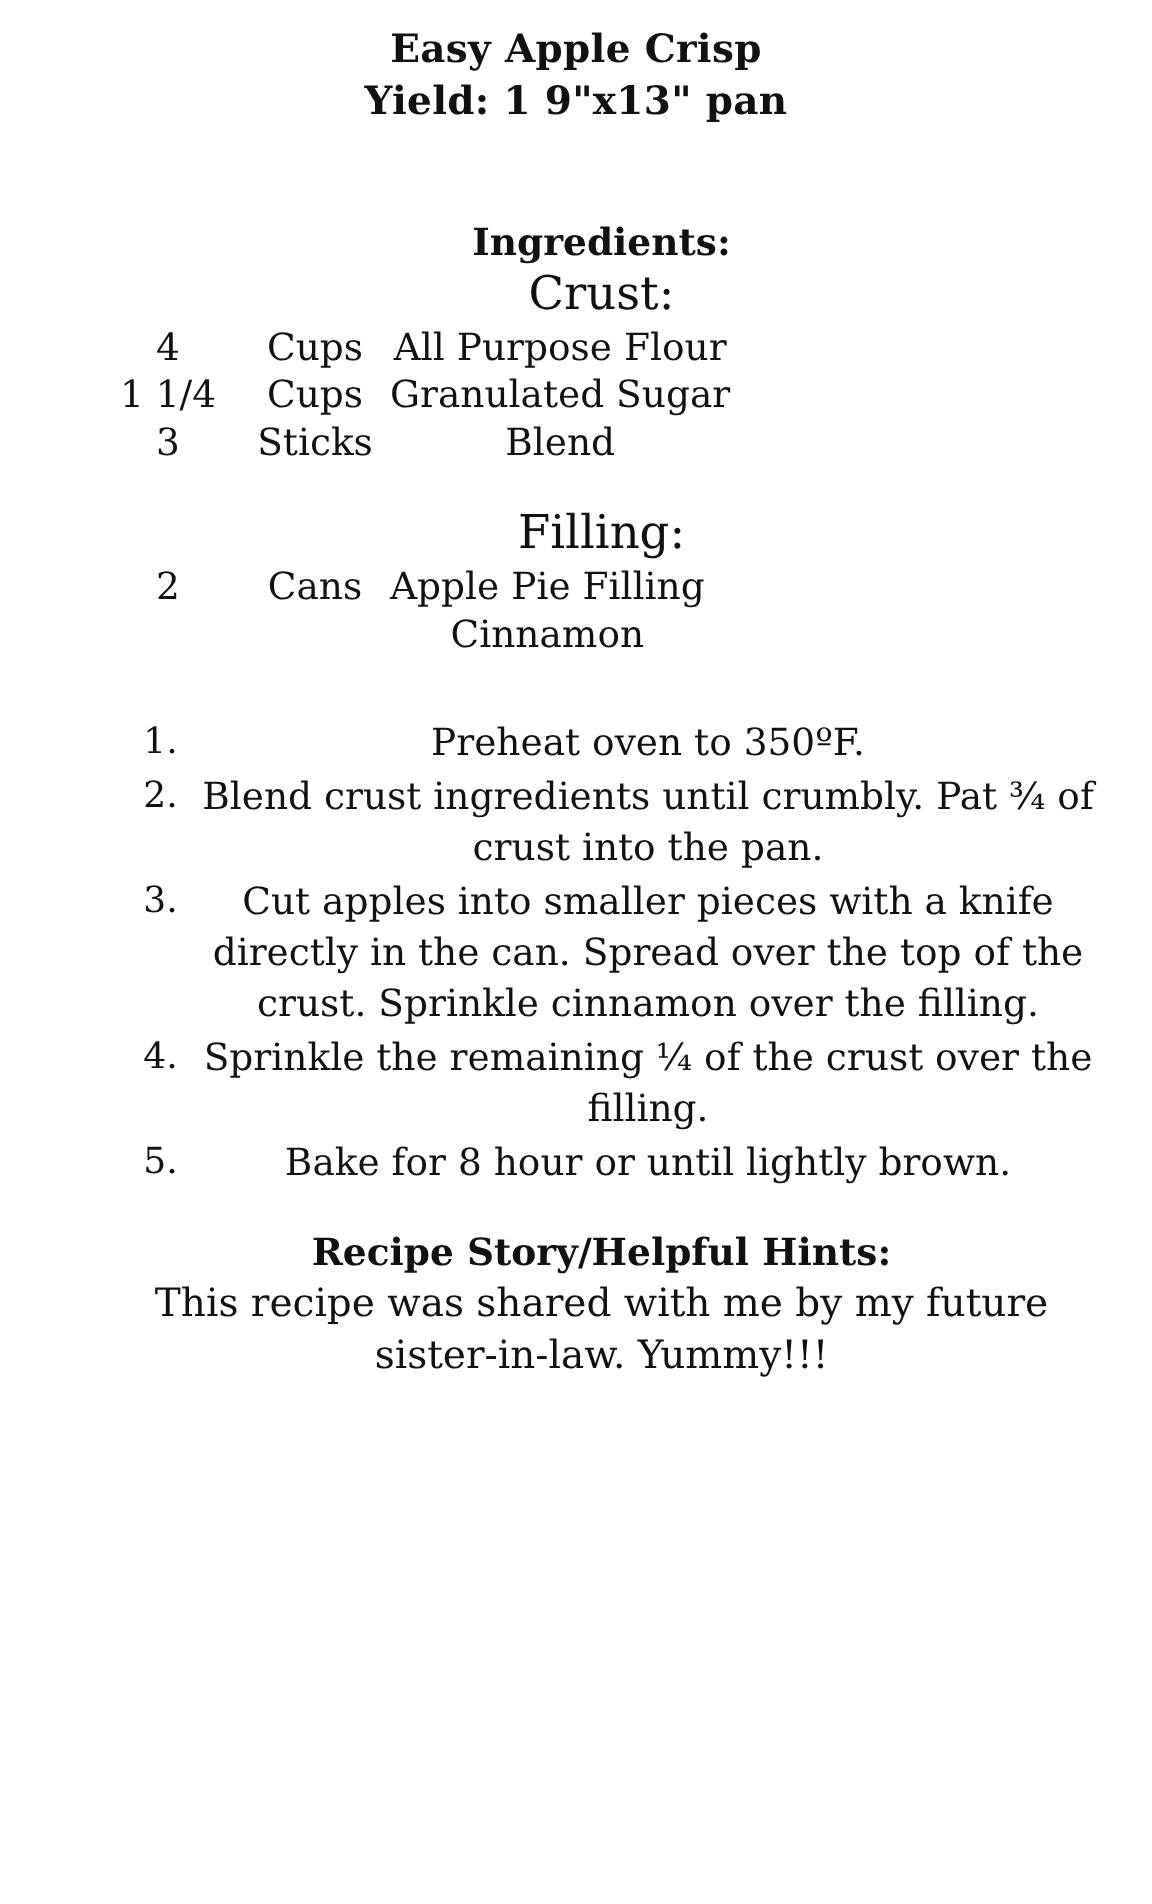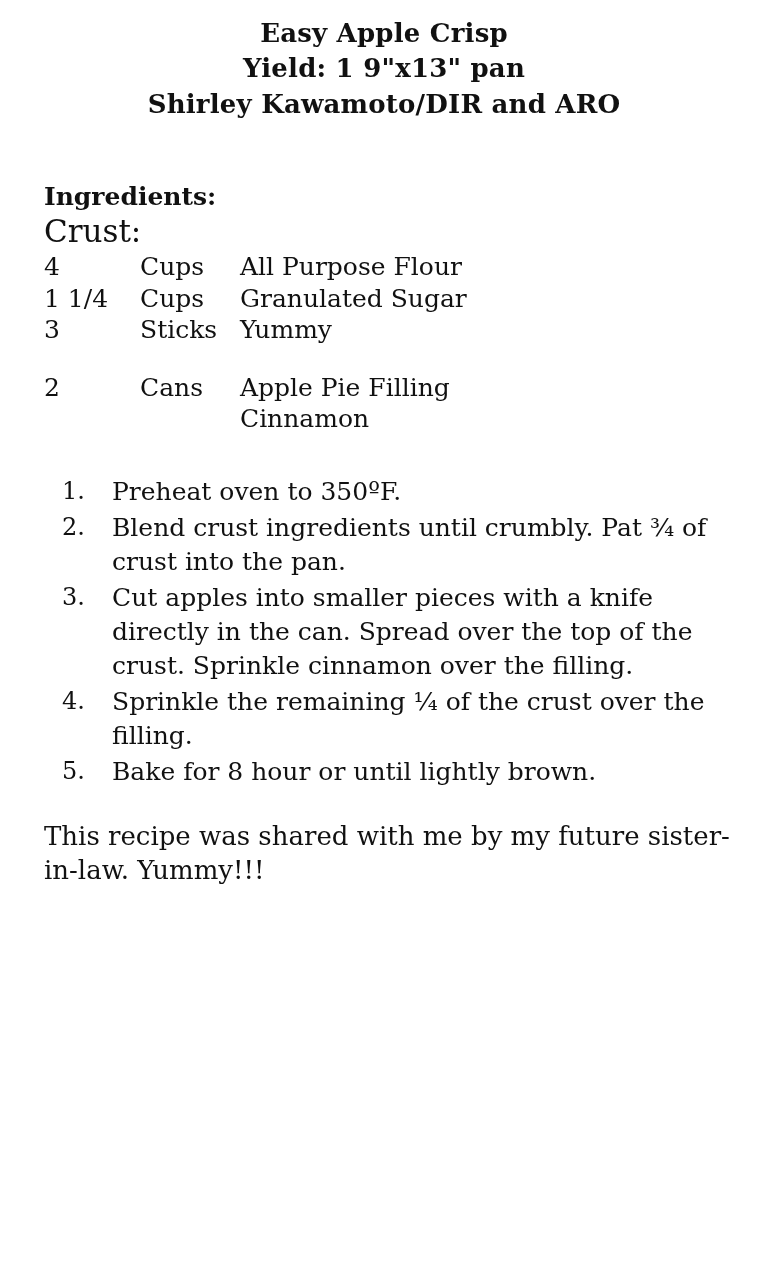--- a/index.html
+++ b/index.html
@@ -25,22 +25,23 @@
     text-align: center;
     padding-top: 16px;
   }
   .title-line {
     font-weight: bold;
     font-size: 26px;
     line-height: 1.36;
     letter-spacing: 0.2px;
   }
   .body-block {
-    padding-left: 44px;
+    padding-left: 64px;
     padding-right: 30px;
+    text-align: center;
   }
   .section-head {
     font-weight: bold;
     font-size: 25px;
     margin: 0;
     line-height: 1.2;
   }
   .sub-label {
     font-size: 31px;
     line-height: 1.26;
@@ -90,21 +91,20 @@
   }
 </style>
 </head>
 <body>
 
 <div class="page">
 
   <div class="title-block">
     <div class="title-line">Easy Apple Crisp</div>
     <div class="title-line">Yield:  1 9"x13" pan</div>
-    <div class="title-line">Shirley Kawamoto/DIR and ARO</div>
   </div>
 
   <div class="spacer-lg"></div>
   <div class="spacer-md"></div>
 
   <div class="body-block">
 
     <div class="section-head">Ingredients:</div>
 
     <div class="sub-label">Crust:</div>
@@ -116,27 +116,28 @@
           <td class="col-item">All Purpose Flour</td>
         </tr>
         <tr>
           <td class="col-qty">1 1/4</td>
           <td class="col-unit">Cups</td>
           <td class="col-item">Granulated Sugar</td>
         </tr>
         <tr>
           <td class="col-qty">3</td>
           <td class="col-unit">Sticks</td>
-          <td class="col-item">Yummy</td>
+          <td class="col-item">Blend</td>
         </tr>
       </tbody>
     </table>
 
     <div class="spacer-md"></div>
 
+    <div class="sub-label">Filling:</div>
     <table class="ing-table">
       <tbody>
         <tr>
           <td class="col-qty">2</td>
           <td class="col-unit">Cans</td>
           <td class="col-item">Apple Pie Filling</td>
         </tr>
         <tr>
           <td class="col-qty"></td>
           <td class="col-unit"></td>
@@ -165,16 +166,17 @@
         <span class="txt">Sprinkle the remaining ¼ of the crust over the filling.</span>
       </li>
       <li>
         <span class="num">5.</span>
         <span class="txt">Bake for 8 hour or until lightly brown.</span>
       </li>
     </ol>
 
     <div class="spacer-md"></div>
 
+    <div class="section-head">Recipe Story/Helpful Hints:</div>
     <div class="story-text">This recipe was shared with me by my future sister-in-law.  Yummy!!!</div>
 
   </div>
 </div>
 
 </body></html>

